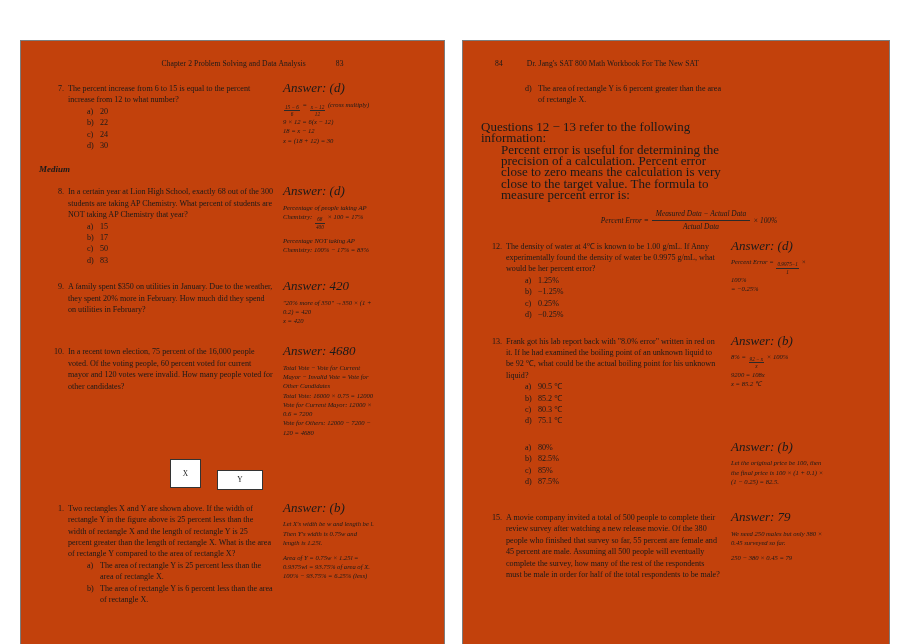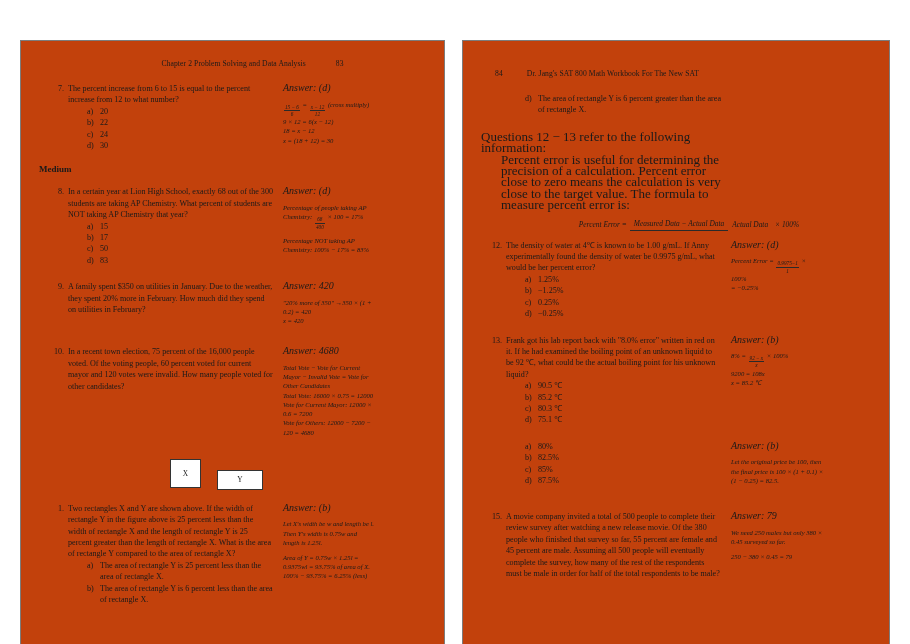--- a/index.html
+++ b/index.html
@@ -45,21 +45,21 @@
     letter-spacing: .1px;
     white-space: nowrap;
     margin-bottom: 14px;
     height: 10px;
   }
   .runhead.left-head {
     text-align: center;
     padding-left: 40px;
   }
   .runhead .folio-right { margin-left: 30px; }
-  .runhead.right-head { padding-left: 22px; margin-top: 10px; }
+  .runhead.right-head { padding-left: 22px; }
   .runhead.right-head .folio-left { margin-right: 24px; }
 
   
   .qrow {
     display: flex;
     align-items: flex-start;
     margin-bottom: 9px;
   }
   .qbody {
     width: 242px;
@@ -108,21 +108,21 @@
   }
   .choices .ltr {
     flex: 0 0 auto;
     width: 13px;
   }
   .choices .ctext { flex: 1 1 auto; }
 
   
   .ans {
     font-style: italic;
-    font-size: 10px;
+    font-size: 13px;
     line-height: 9.6px;
     margin-bottom: 7px;
   }
   .work {
     font-style: italic;
     font-size: 6.6px;
     line-height: 9.2px;
     margin-bottom: 6px;
   }
   .work div { white-space: nowrap; }
@@ -145,30 +145,31 @@
     font-style: italic;
     font-size: 7.4px;
     display: flex;
     align-items: center;
     justify-content: center;
     padding-left: 26px;
     margin: 3px 0 9px 0;
   }
   .formula .bigfrac {
     display: inline-flex;
-    flex-direction: row;
+    flex-direction: column;
     text-align: center;
     margin: 0 3px;
     line-height: 10px;
   }
   .formula .bigfrac .num { border-bottom: 0.7px solid #2a2a2a; padding: 0 4px 1px 4px; }
   .formula .bigfrac .den { padding: 1px 4px 0 4px; font-style: italic; }
 
   
   .section-label {
+    font-style: italic;
     font-weight: bold;
     font-size: 9px;
     margin: 13px 0 12px 8px;
   }
 
   
   .passage {
     font-size: 13px;
     line-height: 11.4px;
     width: 262px;

